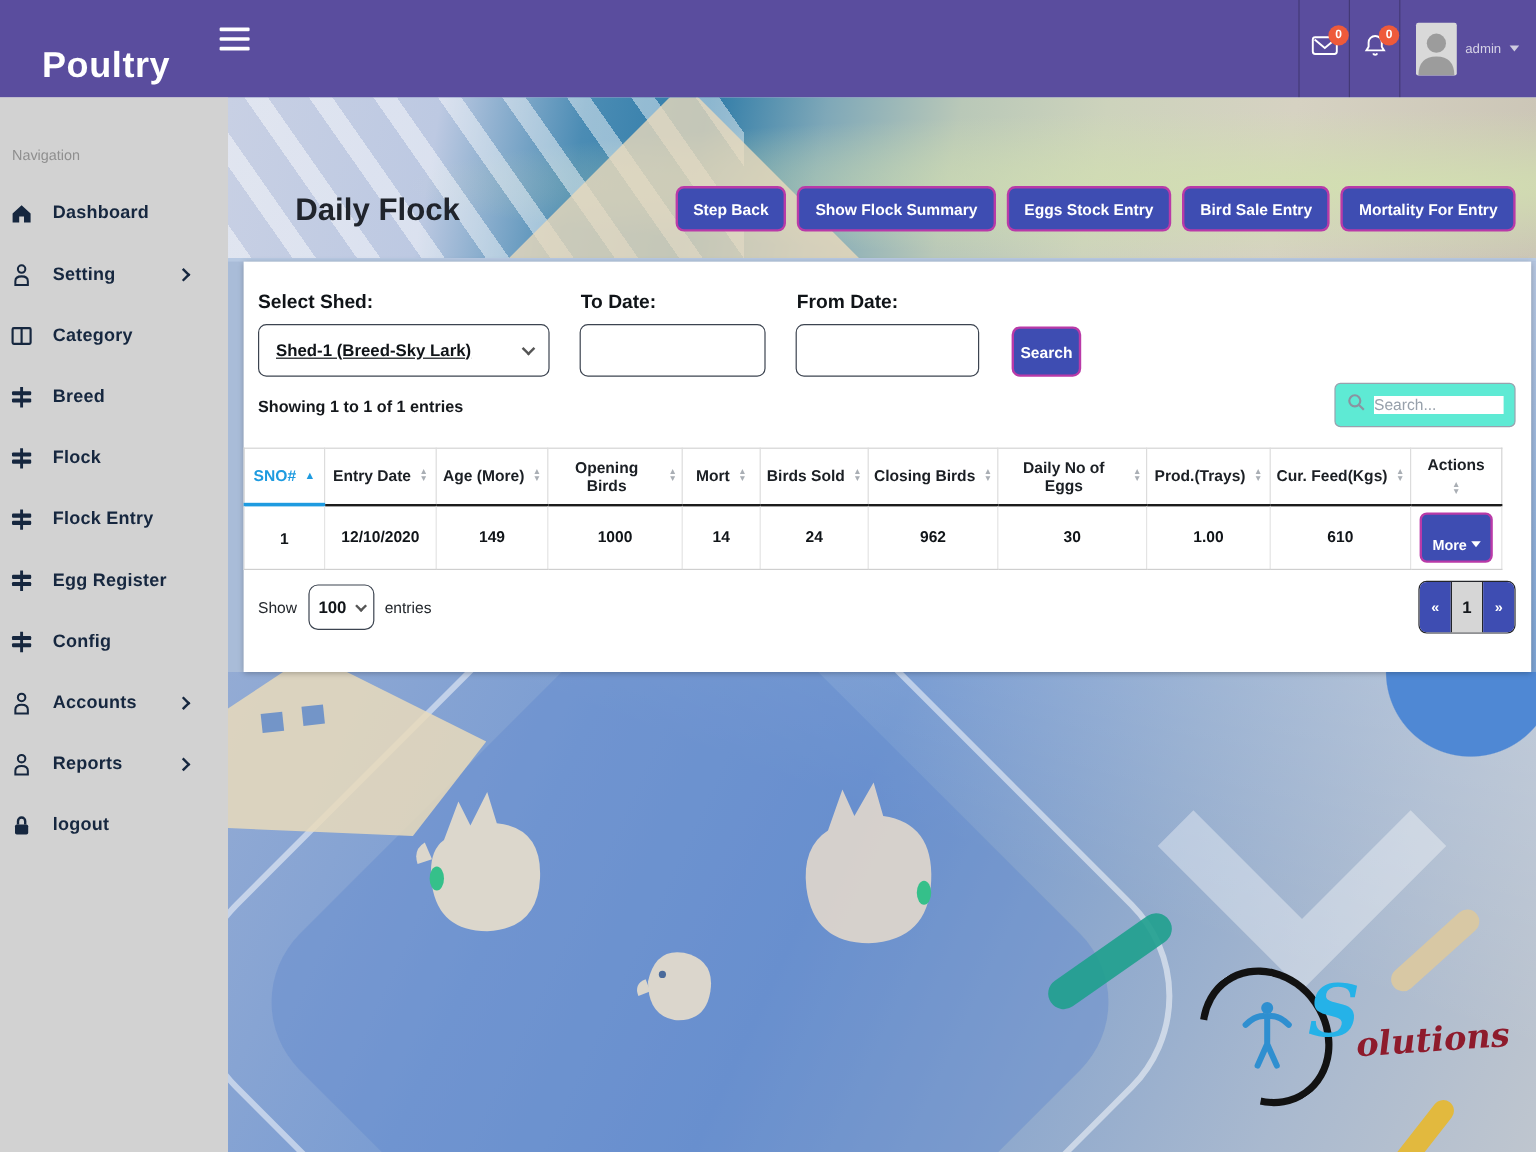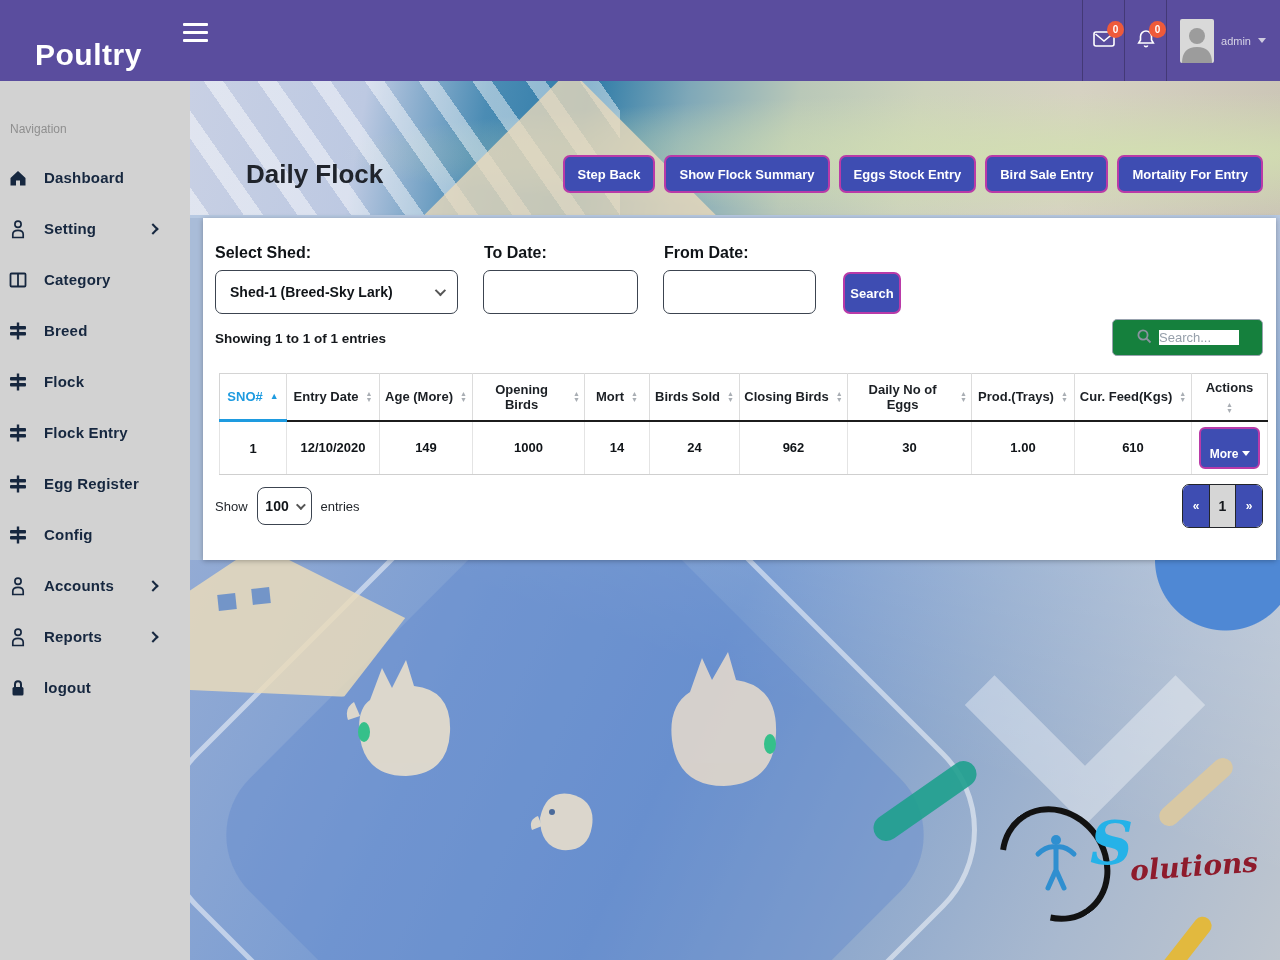--- a/index.html
+++ b/index.html
@@ -91,37 +91,37 @@
   .tb-btn { height:38px; padding:0 13px; margin-left:9px; background:#3e4db2; border:2px solid #b93aa8;
     border-radius:7px; color:#fff; font-weight:bold; font-size:13px; cursor:pointer; white-space:nowrap;
     font-family:"Liberation Sans", sans-serif; }
 
   
   .panel { position:absolute; left:13px; top:137px; width:1073px; height:342px; background:#fff;
     box-shadow:0 1px 5px rgba(0,0,0,.28); z-index:5; }
   .f-label { position:absolute; font-size:16px; font-weight:bold; color:#101418; }
   .shed-select { position:absolute; left:12px; top:52px; width:243px; height:44px; border:1.5px solid #3c4450;
     border-radius:7px; background:#fff; display:flex; align-items:center; padding:0 14px; cursor:pointer; }
-  .shed-value { font-size:14px; font-weight:bold; color:#101418; }
+  .shed-value { font-size:14px; font-weight:bold; color:#101418;text-decoration:underline; }
   .sel-chevron { margin-left:auto; width:8px; height:8px; border-right:2px solid #555; border-bottom:2px solid #555;
     transform:rotate(45deg) translateY(-2px); }
   .date-input { position:absolute; top:52px; height:44px; border:1.5px solid #3c4450; border-radius:7px;
     background:#fff; padding:0 10px; font-size:14px; font-family:"Liberation Sans", sans-serif; }
   .search-btn { position:absolute; left:640px; top:54px; width:58px; height:42px; background:#3e4db2;
     border:2px solid #b93aa8; border-radius:7px; color:#fff; font-weight:bold; font-size:13px; cursor:pointer;
     font-family:"Liberation Sans", sans-serif; }
   .info-text { position:absolute; left:12px; top:113px; font-size:13.5px; font-weight:bold; color:#15181c; }
   .table-search { position:absolute; left:909px; top:101px; width:151px; height:37px; border:1px solid #98a2ae;
-    border-radius:5px; display:flex; align-items:center; padding:0 23px; gap:7px; background:#15803d; }
+    border-radius:5px; display:flex; align-items:center; padding:0 9px; gap:7px; background:#5eead4; }
   .table-search input { border:none; outline:none; flex:1; min-width:0; font-size:13px; color:#333;
     font-family:"Liberation Sans", sans-serif; }
   .table-search input::placeholder { color:#97a0ab; }
 
   
-  .data-table { position:absolute; left:16px; top:155px; width:1048px; border-collapse:collapse; table-layout:fixed;border-radius:27px; }
+  .data-table { position:absolute; left:0; top:155px; width:1048px; border-collapse:collapse; table-layout:fixed;border-radius:27px; }
   .data-table th { border-top:1px solid #d4d4d4; border-right:1px solid #dcdcdc; border-bottom:2px solid #1c1c1c;
     height:47px; font-size:13px; font-weight:bold; color:#1b1f24; text-align:center; cursor:pointer;
     background:#fff; padding:0 4px; }
   .data-table th:first-child { border-left:1px solid #d4d4d4; border-bottom:3px solid #1e9be0; color:#1e9be0; }
   .data-table th:last-child { border-right:1px solid #d4d4d4; }
   .data-table td { border-right:1px solid #e4e4e4; border-bottom:1px solid #cfcfcf; height:54px;
     font-size:13px; font-weight:bold; color:#101418; text-align:center; background:#fff; padding:0 4px; }
   .data-table td:first-child { border-left:1px solid #e4e4e4; }
   .th-inner { display:inline-flex; align-items:center; justify-content:center; gap:7px; }
   .sort-stack { display:inline-flex; flex-direction:column; font-size:7px; line-height:5.5px; color:#a9aeb4; }

